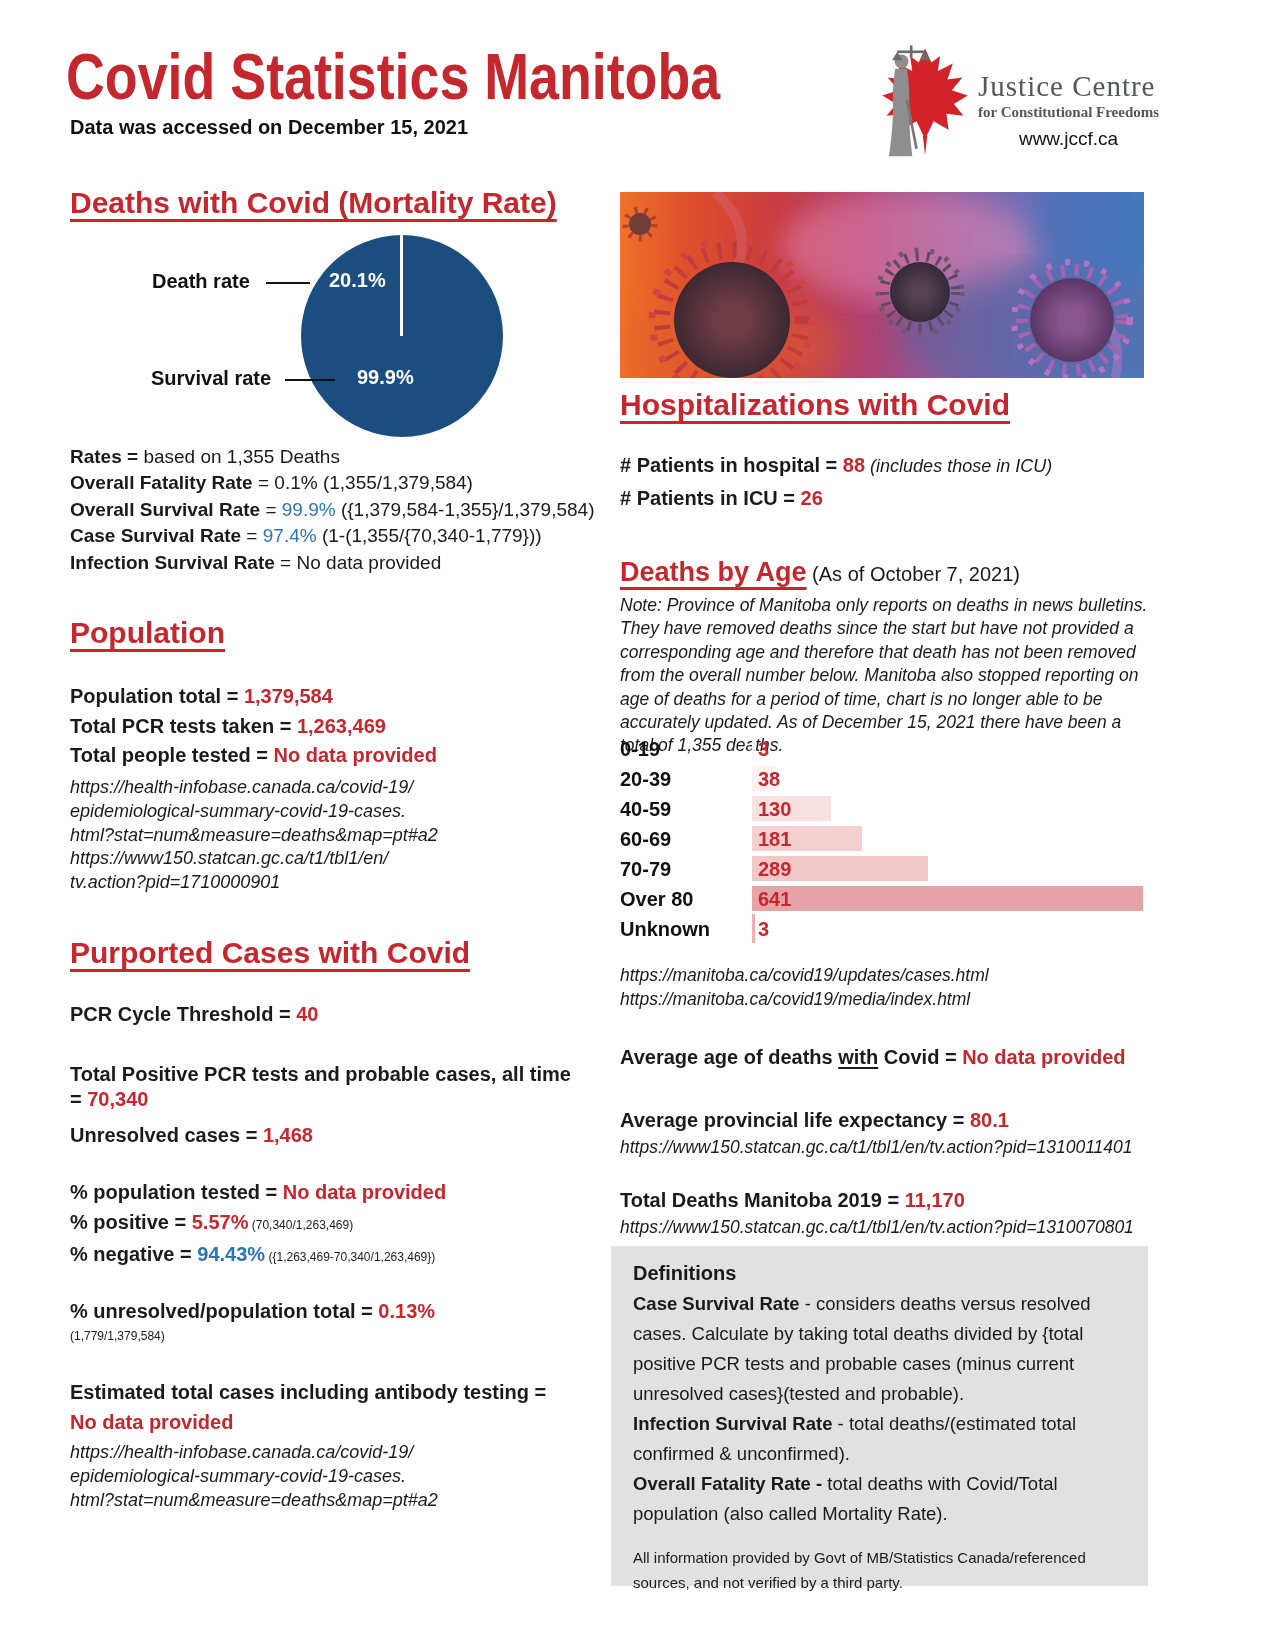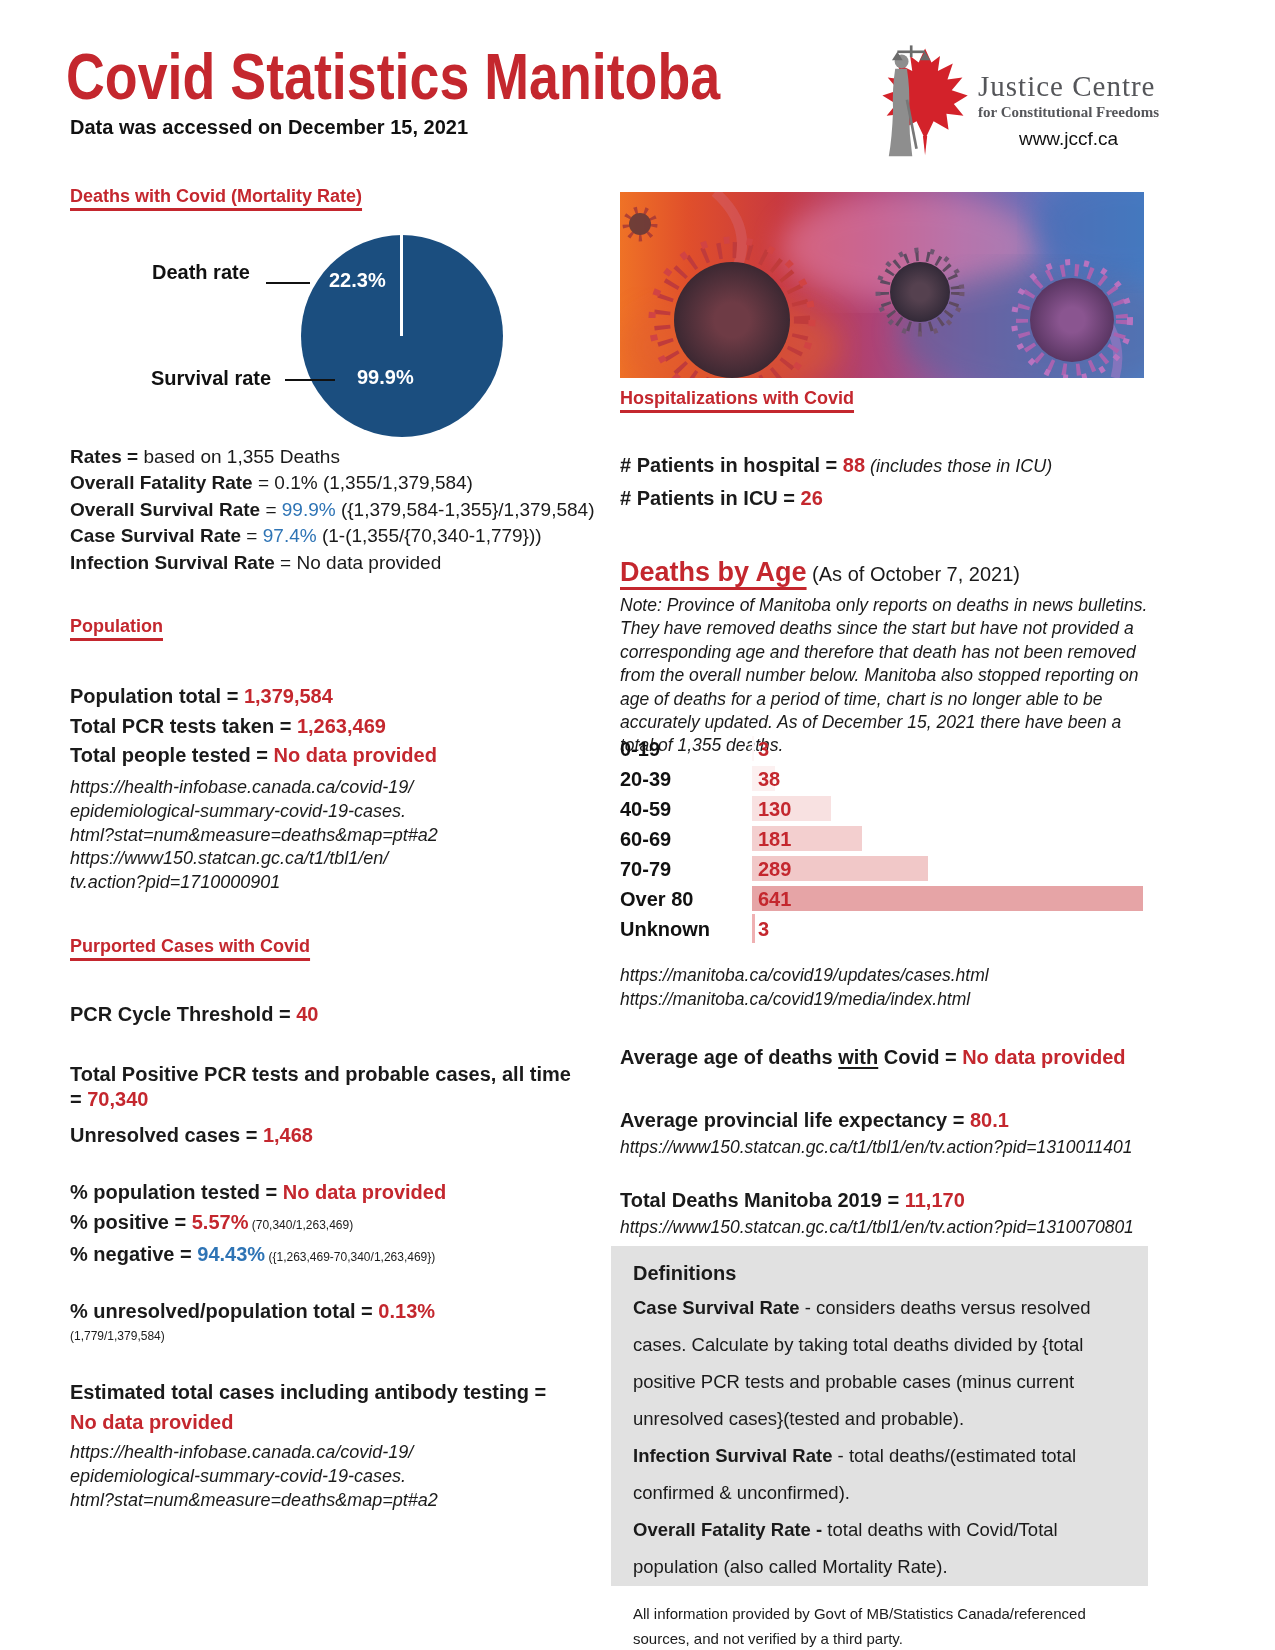--- a/index.html
+++ b/index.html
@@ -5,21 +5,21 @@
   html,body{margin:0;padding:0;background:#fff;}
   .page{position:relative;width:1275px;height:1650px;background:#ffffff;
         font-family:"Liberation Sans",sans-serif;color:#1a1a1a;overflow:hidden;}
   .abs{position:absolute;}
   .red{color:#c4272e;}
   .blue{color:#2e74b5;}
   .b{font-weight:bold;}
   .title{font-size:64px;font-weight:bold;color:#c4272e;letter-spacing:0;
          transform:scaleX(.84);transform-origin:0 0;white-space:nowrap;}
   .subtitle{font-size:20px;font-weight:bold;color:#111;}
-  .h2{font-size:18px;font-weight:bold;color:#c4272e;text-decoration:underline;
+  .h2{font-size:30px;font-weight:bold;color:#c4272e;text-decoration:underline;
       text-decoration-color:#c4272e;text-decoration-thickness:2.5px;text-underline-offset:6px;
       white-space:nowrap;}
   .h2sub{font-size:20px;font-weight:normal;color:#1a1a1a;text-decoration:none;}
   
   .logo{display:flex;align-items:flex-start;}
   .logo-text{margin-left:6px;padding-top:26px;}
   .logo-org{font-family:"Liberation Serif",serif;font-size:29px;color:#55565a;letter-spacing:1px;}
   .logo-tag{font-family:"Liberation Serif",serif;font-size:15px;font-weight:bold;color:#55565a;margin-top:1px;}
   .logo-web{font-size:19px;color:#111;margin-top:7px;text-align:center;}
   
@@ -40,21 +40,21 @@
   .u{text-decoration:underline;text-underline-offset:3px;}
   
   .dba-row{position:relative;height:30px;}
   .dba-label{position:absolute;left:0;top:0;line-height:30px;font-size:20px;font-weight:bold;color:#111;}
   .dba-barwrap{position:absolute;left:132px;right:0;top:0;bottom:0;}
   .dba-bar{position:absolute;left:0;top:2px;height:25px;}
   .dba-value{position:absolute;left:6px;top:0;line-height:30px;font-size:20px;font-weight:bold;color:#c4272e;}
   
   .defbox{background:#e1e1e1;padding:16px 22px 18px 22px;box-sizing:border-box;}
   .def-h{font-size:20px;font-weight:bold;margin:0 0 4px 0;}
-  .def-p{font-size:18.5px;line-height:37px;margin:0;}
+  .def-p{font-size:18.5px;line-height:30px;margin:0;}
   .def-disc{font-size:15px;line-height:25px;margin-top:16px;width:510px;}
 </style>
 </head>
 <body>
 
 <div class="page">
 
   <div class="abs title" style="left:66px;top:40px;">Covid Statistics Manitoba</div>
   <div class="abs subtitle" style="left:70px;top:116px;">Data was accessed on December 15, 2021</div>
 
@@ -79,23 +79,23 @@
       <div class="logo-tag">for Constitutional Freedoms</div>
       <div class="logo-web">www.jccf.ca</div>
     </div>
   </div>
 
   <div class="abs h2" style="left:70px;top:186px;">Deaths with Covid (Mortality Rate)</div>
 
   <div class="abs" style="left:70px;top:225px;width:515px;height:218px;">
     <div class="pie-circle" style="left:231px;top:10px;width:202px;height:202px;"></div>
     <div class="pie-divider" style="left:330px;top:10px;width:2.5px;height:101px;"></div>
-    <div class="pie-label" style="left:82px;top:36px;">Death rate</div>
+    <div class="pie-label" style="left:82px;top:45px;">Death rate</div>
     <div class="pie-line" style="left:196px;top:57px;width:44px;"></div>
-    <div class="pie-value" style="left:259px;top:44px;">22.3%</div>
+    <div class="pie-value" style="left:259px;top:44px;">20.1%</div>
     <div class="pie-label" style="left:81px;top:142px;">Survival rate</div>
     <div class="pie-line" style="left:215px;top:154px;width:50px;"></div>
     <div class="pie-value" style="left:287px;top:141px;">99.9%</div>
   </div>
 
   <div class="abs" style="left:70px;top:444px;">
     <div class="stat-line"><span class="b">Rates =</span><span> based on 1,355 Deaths</span></div>
     <div class="stat-line"><span class="b">Overall Fatality Rate</span><span> = 0.1%  (1,355/1,379,584)</span></div>
     <div class="stat-line"><span class="b">Overall Survival Rate</span><span> = </span><span class="blue">99.9%</span><span>  ({1,379,584-1,355}/1,379,584)</span></div>
     <div class="stat-line"><span class="b">Case Survival Rate</span><span> = </span><span class="blue">97.4%</span><span>  (1-(1,355/{70,340-1,779}))</span></div>

